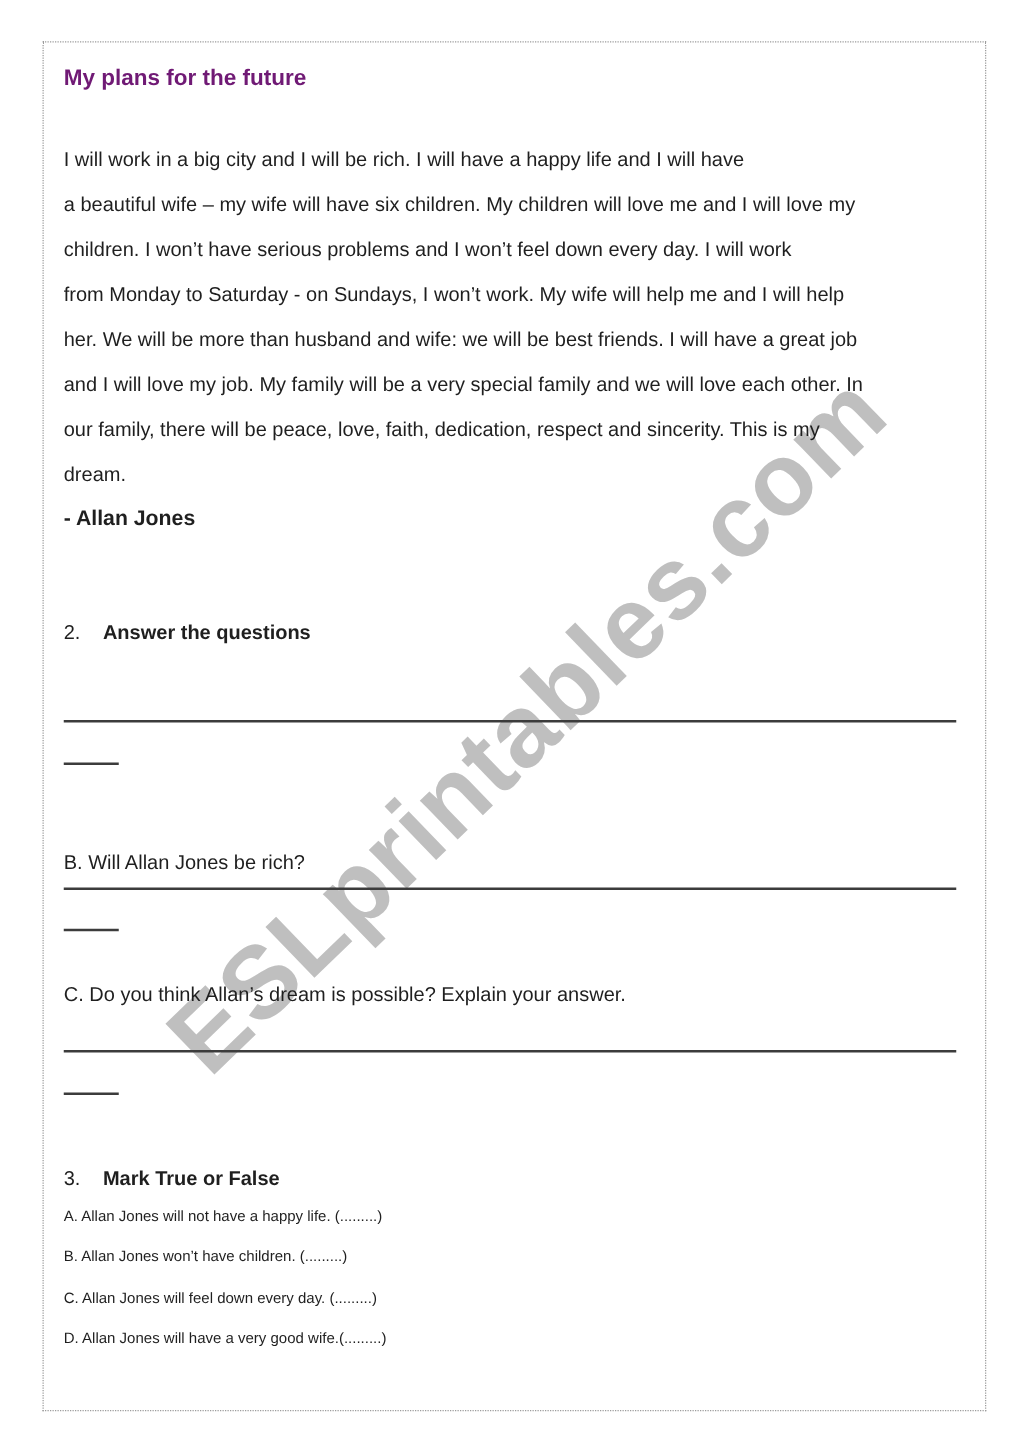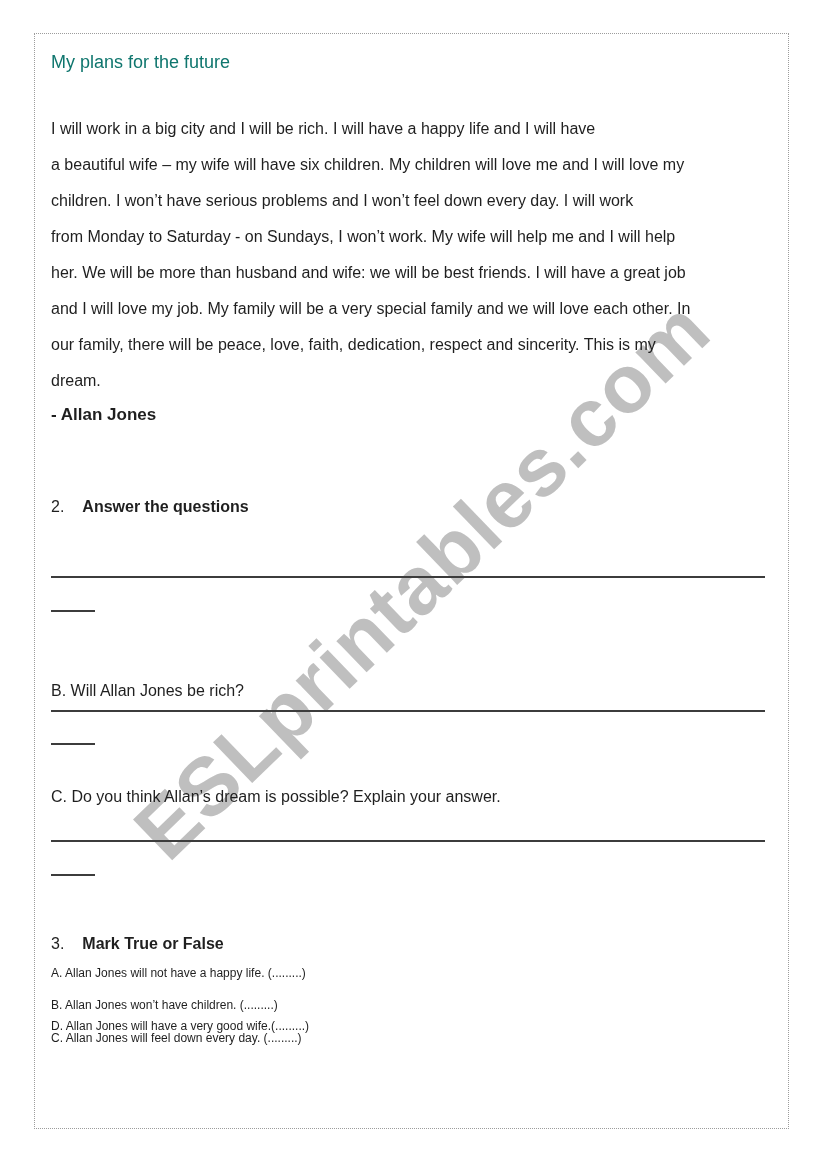--- a/index.html
+++ b/index.html
@@ -38,23 +38,23 @@
     white-space: nowrap;
     letter-spacing: 1px;
     z-index: 0;
     pointer-events: none;
   }
   .content-layer { position: absolute; inset: 0; z-index: 1; }
   .abs { position: absolute; left: 16px; white-space: nowrap; }
   .doc-title {
     top: 16px;
     font-size: 18px;
-    font-weight: normal;
+    font-weight: bold;
     line-height: 24px;
-    color: #0f766e;
+    color: #701a75;
   }
   .passage {
     top: 77px;
     font-size: 16px;
     line-height: 36px;
   }
   .passage-line { height: 36px; }
   .signature {
     top: 369px;
     font-size: 17px;
@@ -98,21 +98,21 @@
   #q-b          { top: 645px; }
   #line-b-long  { top: 676px; }
   #line-b-short { top: 709px; }
   #q-c          { top: 751px; }
   #line-c-long  { top: 806px; }
   #line-c-short { top: 840px; }
   #q3-heading   { top: 898px; }
   #tf-a         { top: 927px; }
   #tf-b         { top: 959px; }
   #tf-c         { top: 992px; }
-  #tf-d         { top: 980px; }
+  #tf-d         { top: 1024px; }
 </style>
 </head>
 <body>
 
 <div class="canvas">
   <div class="page">
 
     <div class="watermark">ESLprintables.com</div>
 
     <div class="content-layer">

